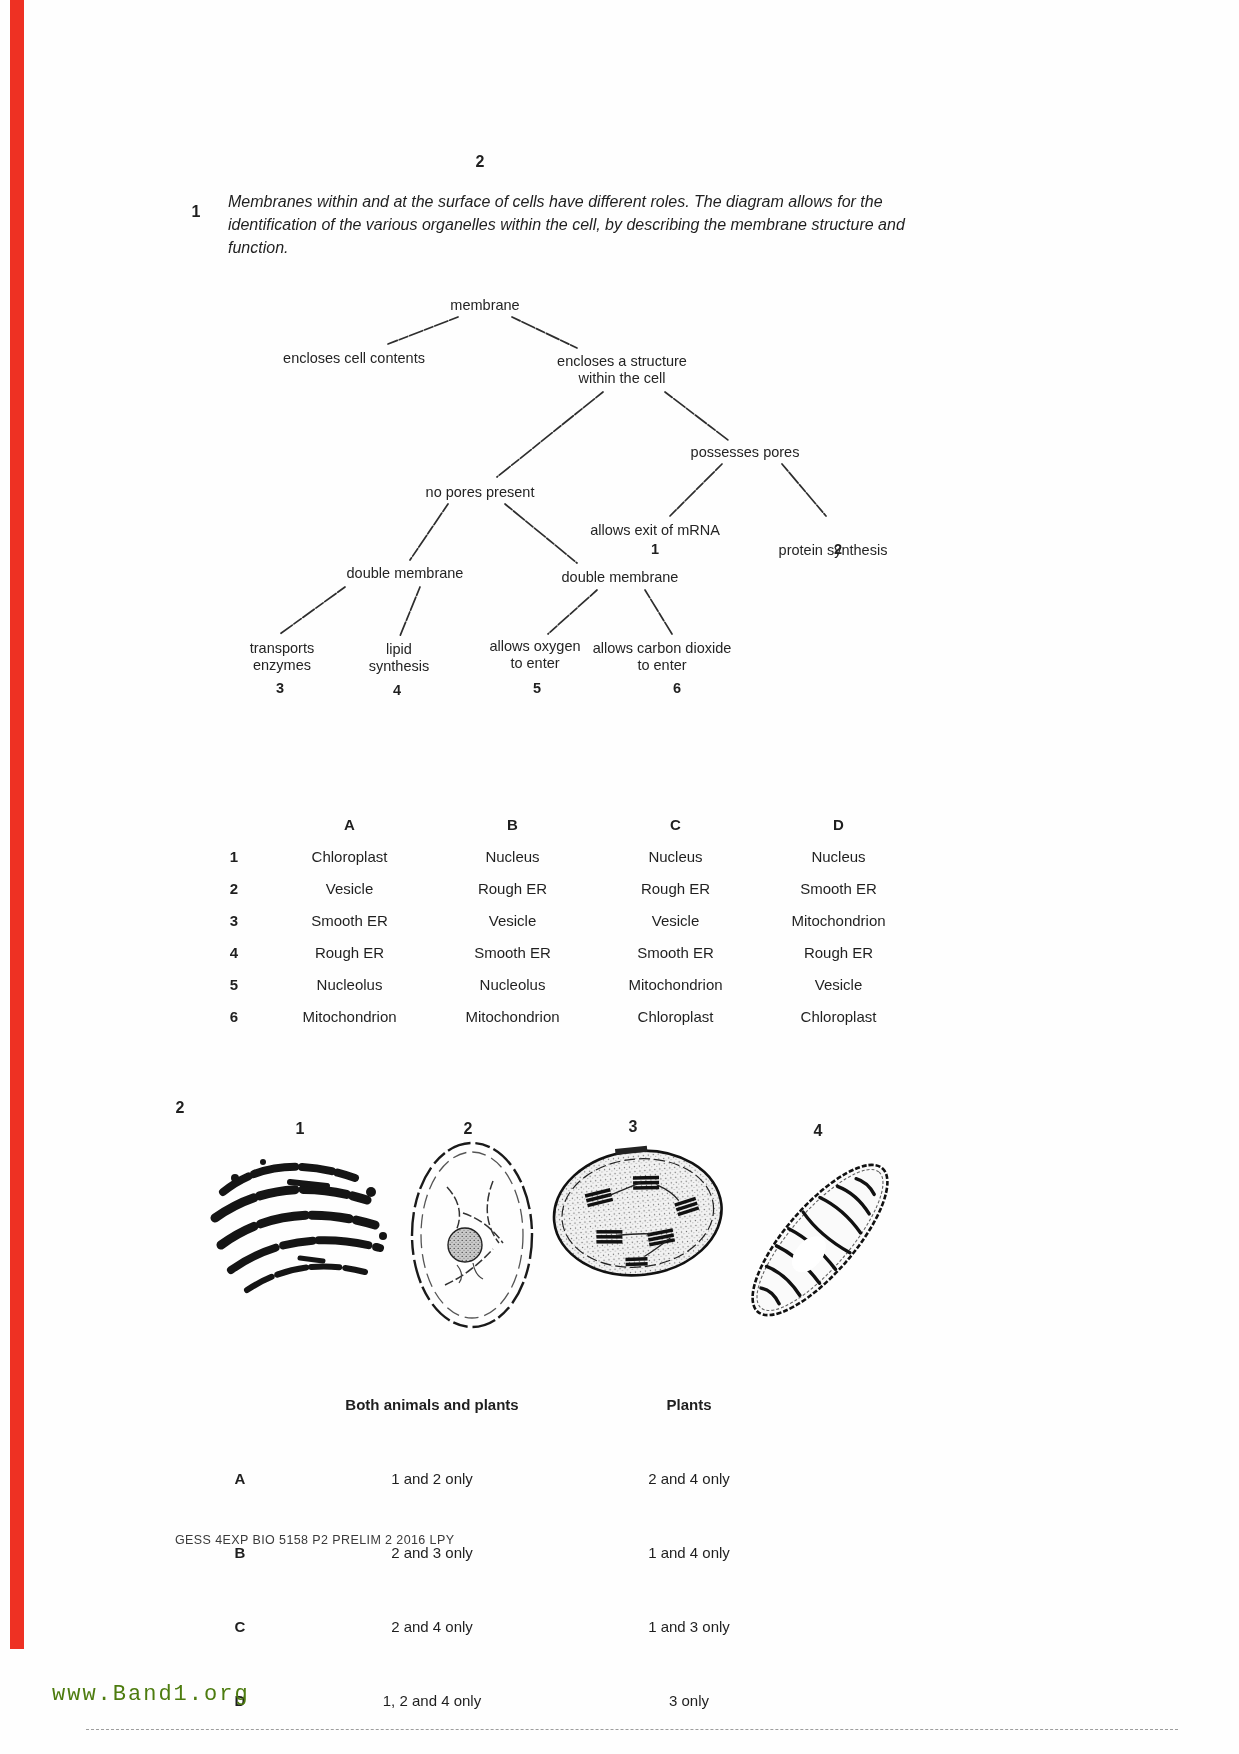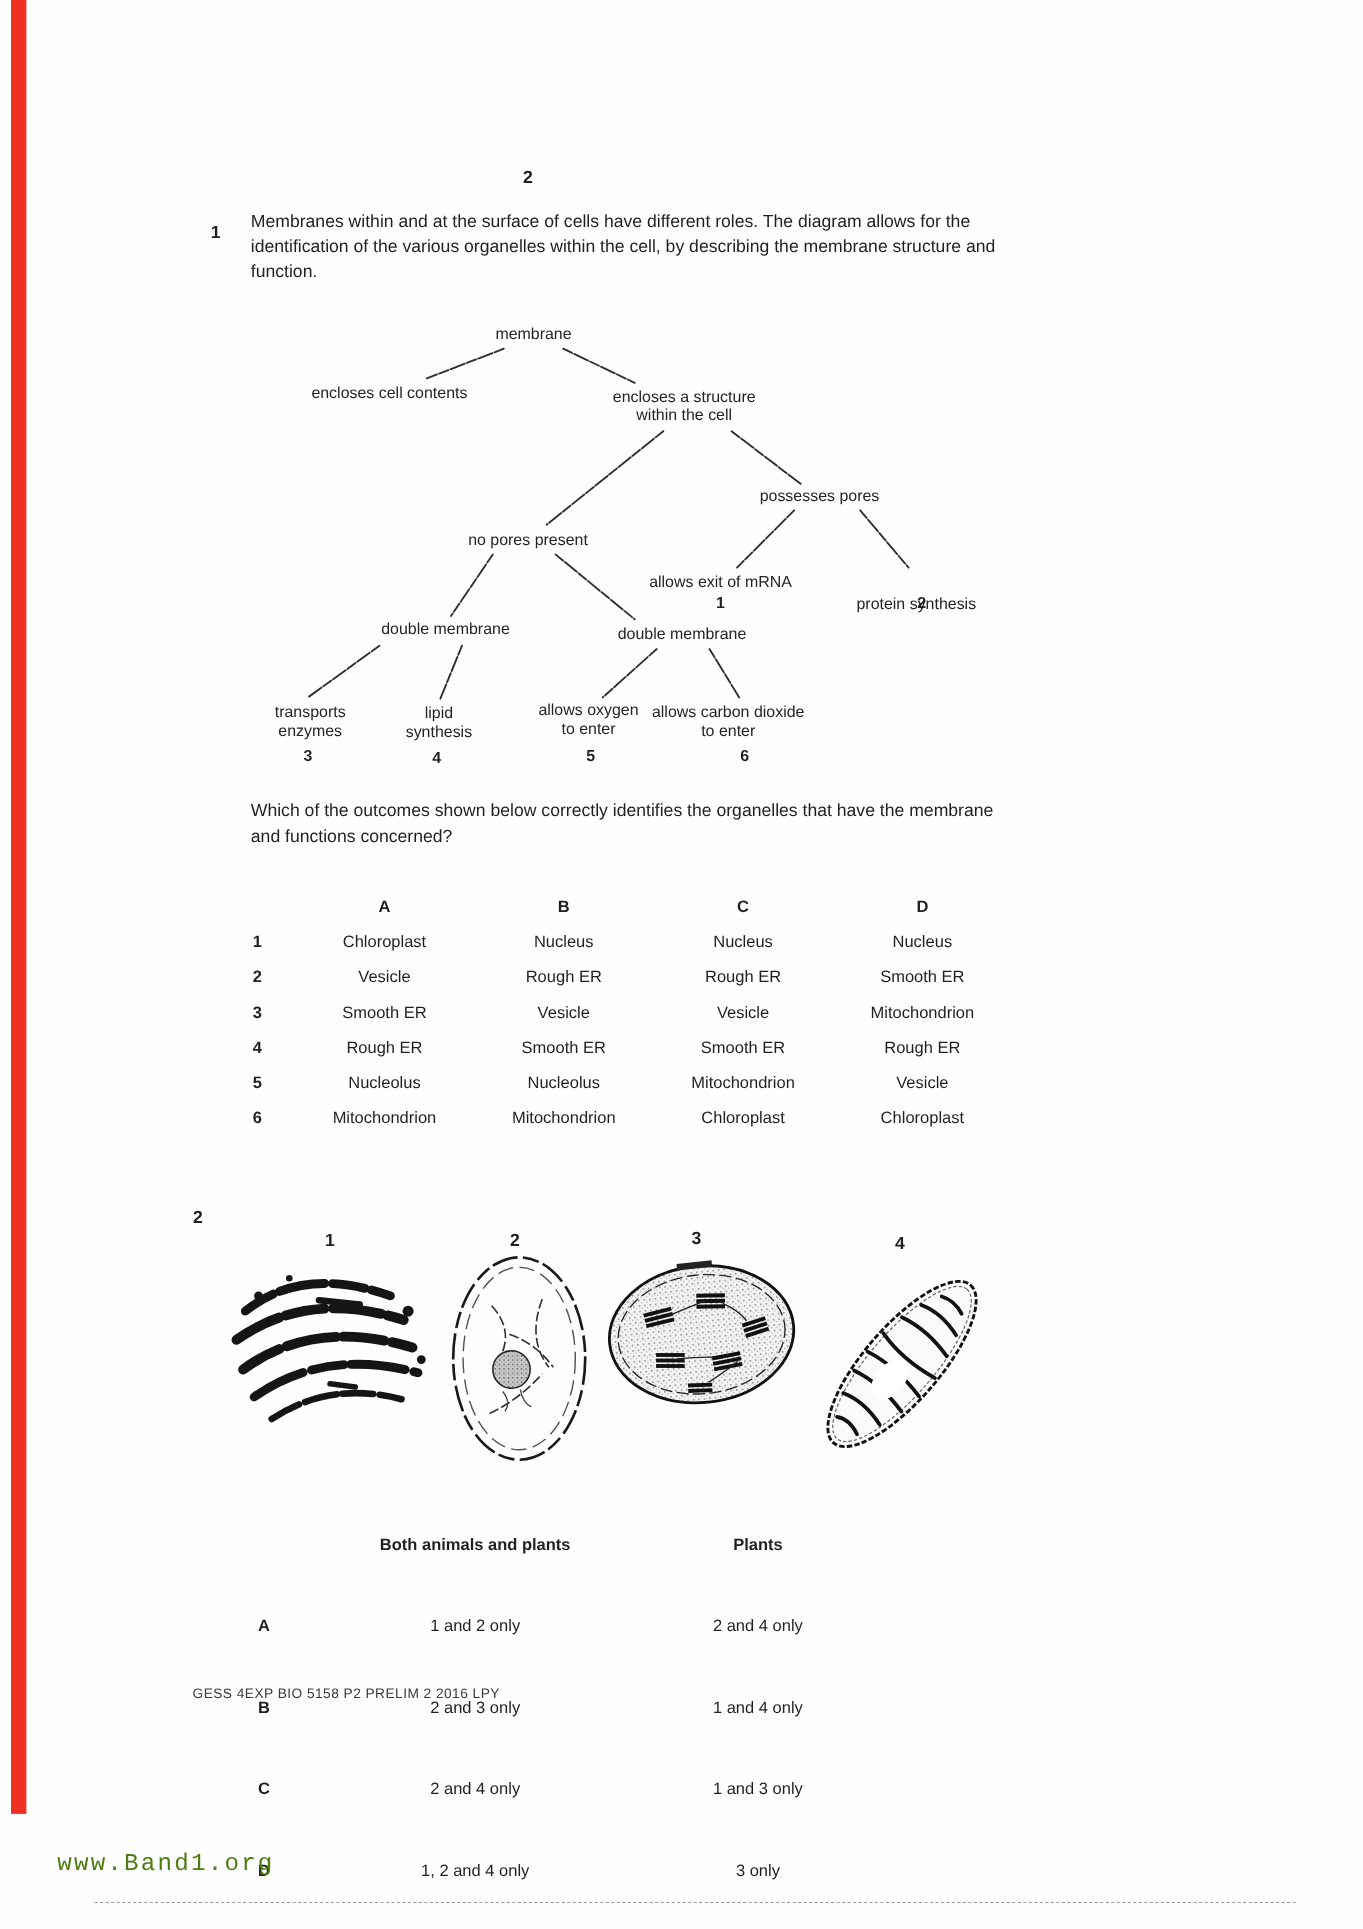--- a/index.html
+++ b/index.html
@@ -4,21 +4,21 @@
 <style>
   html,body{margin:0;padding:0;background:#ffffff;}
   .page{position:relative;width:1239px;height:1754px;background:#fefefe;overflow:hidden;
         font-family:"Liberation Sans", sans-serif;color:#1f1f1f;}
   .abs{position:absolute;}
   .ctr{transform:translate(-50%,-50%);text-align:center;}
   .pre{white-space:pre-line;}
   .redbar{position:absolute;left:10px;top:0;width:14px;height:1649px;background:#ee3123;}
   .pagenum{font-size:16px;font-weight:bold;}
   .qnum{font-size:16px;font-weight:bold;}
-  .body-text{font-size:16px;line-height:23px;text-align:left;}
+  .body-text{font-size:16px;line-height:23px;text-align:left;font-style:italic;}
   .tree-label{font-size:14.5px;line-height:17px;color:#242424;}
   .tree-num{font-size:14.5px;font-weight:bold;}
   .lines-svg{position:absolute;left:0;top:0;pointer-events:none;}
   .opt-table{display:grid;grid-template-columns:68px 163px 163px 163px 163px;
              grid-auto-rows:32px;align-items:center;font-size:15px;}
   .opt-table .cell{text-align:center;}
   .opt-table .hdr{font-weight:bold;}
   .opt-table .rnum{font-weight:bold;}
   .dist-table{display:grid;grid-template-columns:50px 250px 180px;
               grid-auto-rows:32px;align-items:center;font-size:15px;}
@@ -79,21 +79,20 @@
 synthesis</div>
     <div class="abs ctr tree-num" style="left:397px;top:690px;">4</div>
     <div class="abs ctr tree-label pre" style="left:535px;top:655px;">allows oxygen
 to enter</div>
     <div class="abs ctr tree-num" style="left:537px;top:688px;">5</div>
     <div class="abs ctr tree-label pre" style="left:662px;top:657px;">allows carbon dioxide
 to enter</div>
     <div class="abs ctr tree-num" style="left:677px;top:688px;">6</div>
   </div>
 
-  <div class="abs body-text" style="left:228px;top:726px;width:680px;">Which of the outcomes shown below correctly identifies the organelles that have the membrane and functions concerned?</div>
 
   <div class="abs opt-table" style="left:200px;top:808px;width:720px;">
     <span class="cell"></span>
     <span class="cell hdr">A</span>
     <span class="cell hdr">B</span>
     <span class="cell hdr">C</span>
     <span class="cell hdr">D</span>
 
     <span class="cell rnum">1</span>
     <span class="cell">Chloroplast</span>

